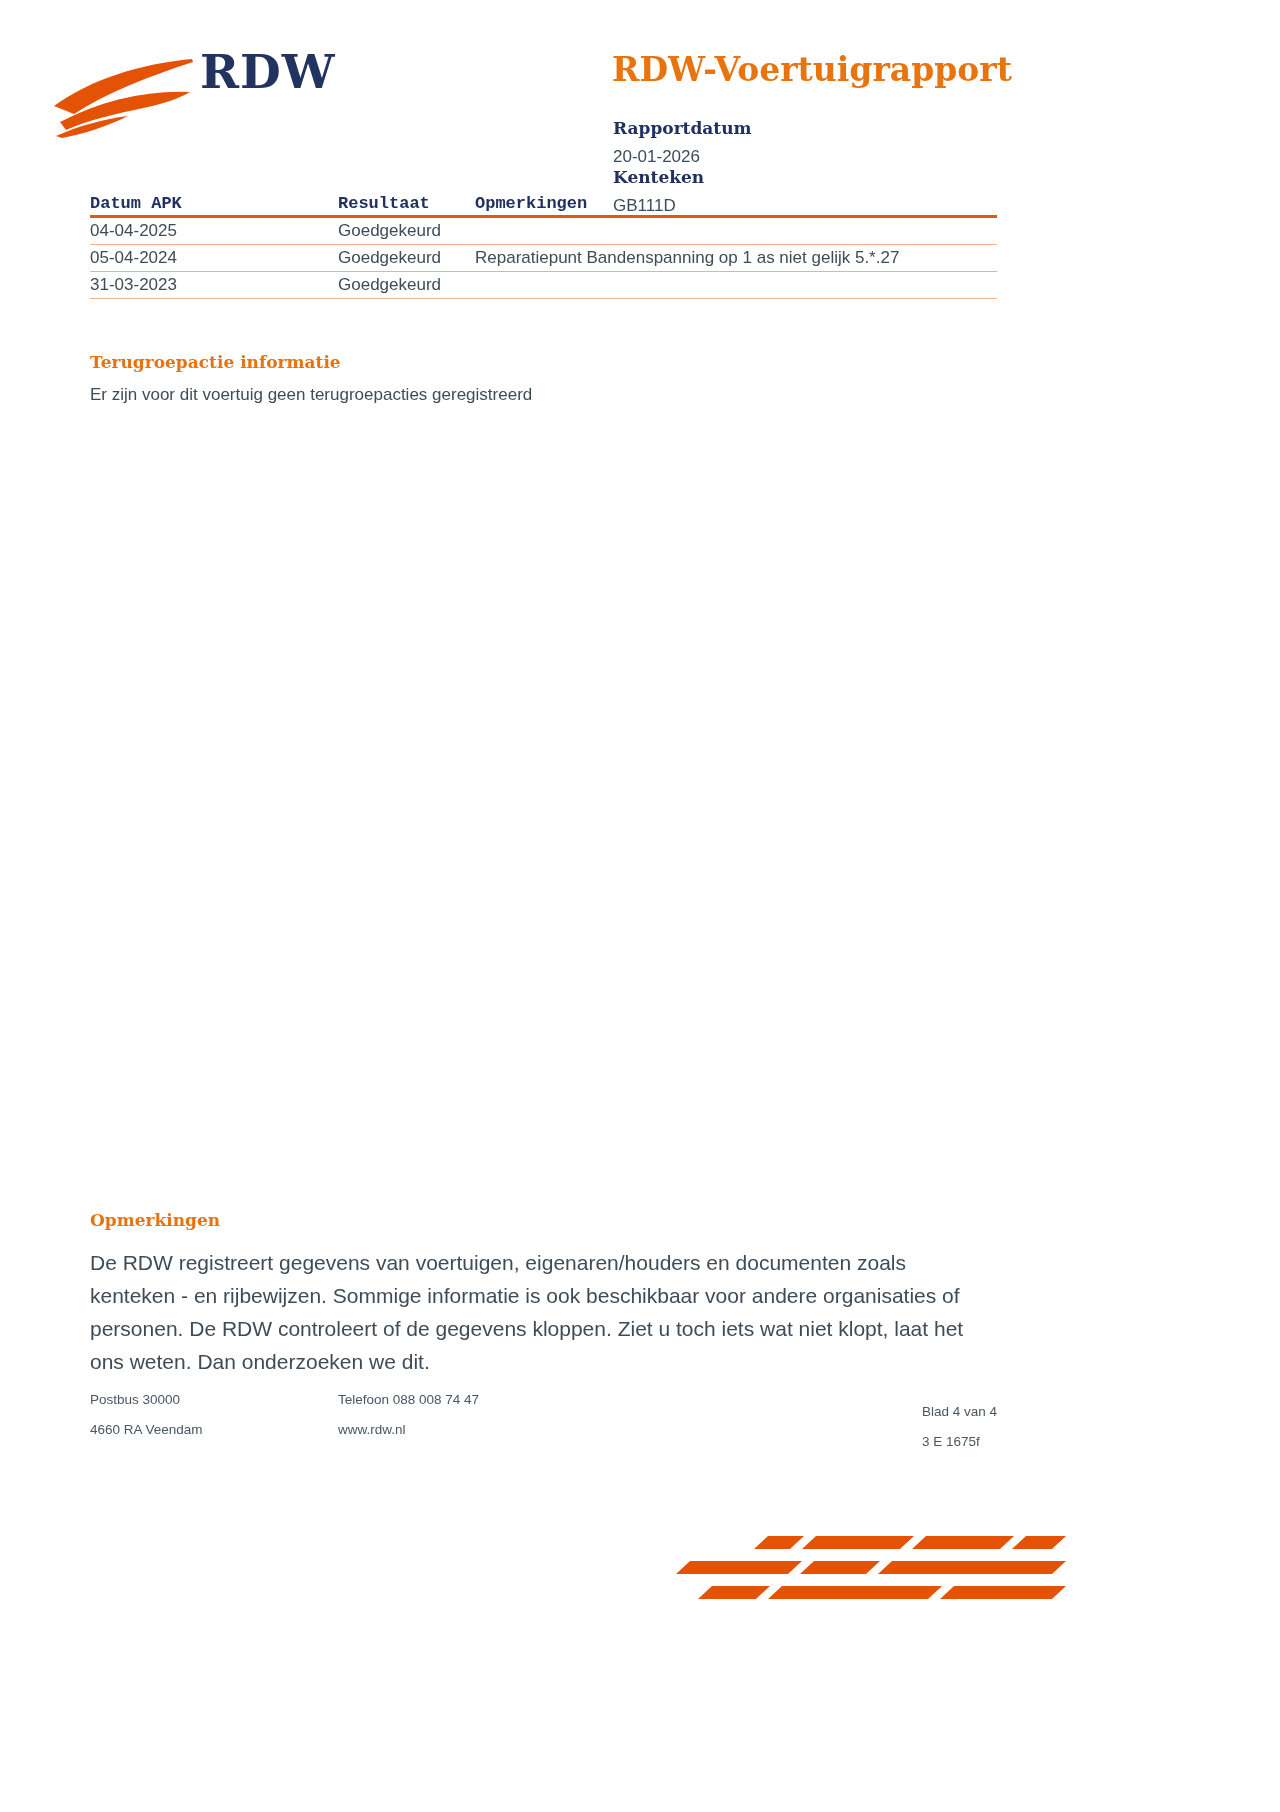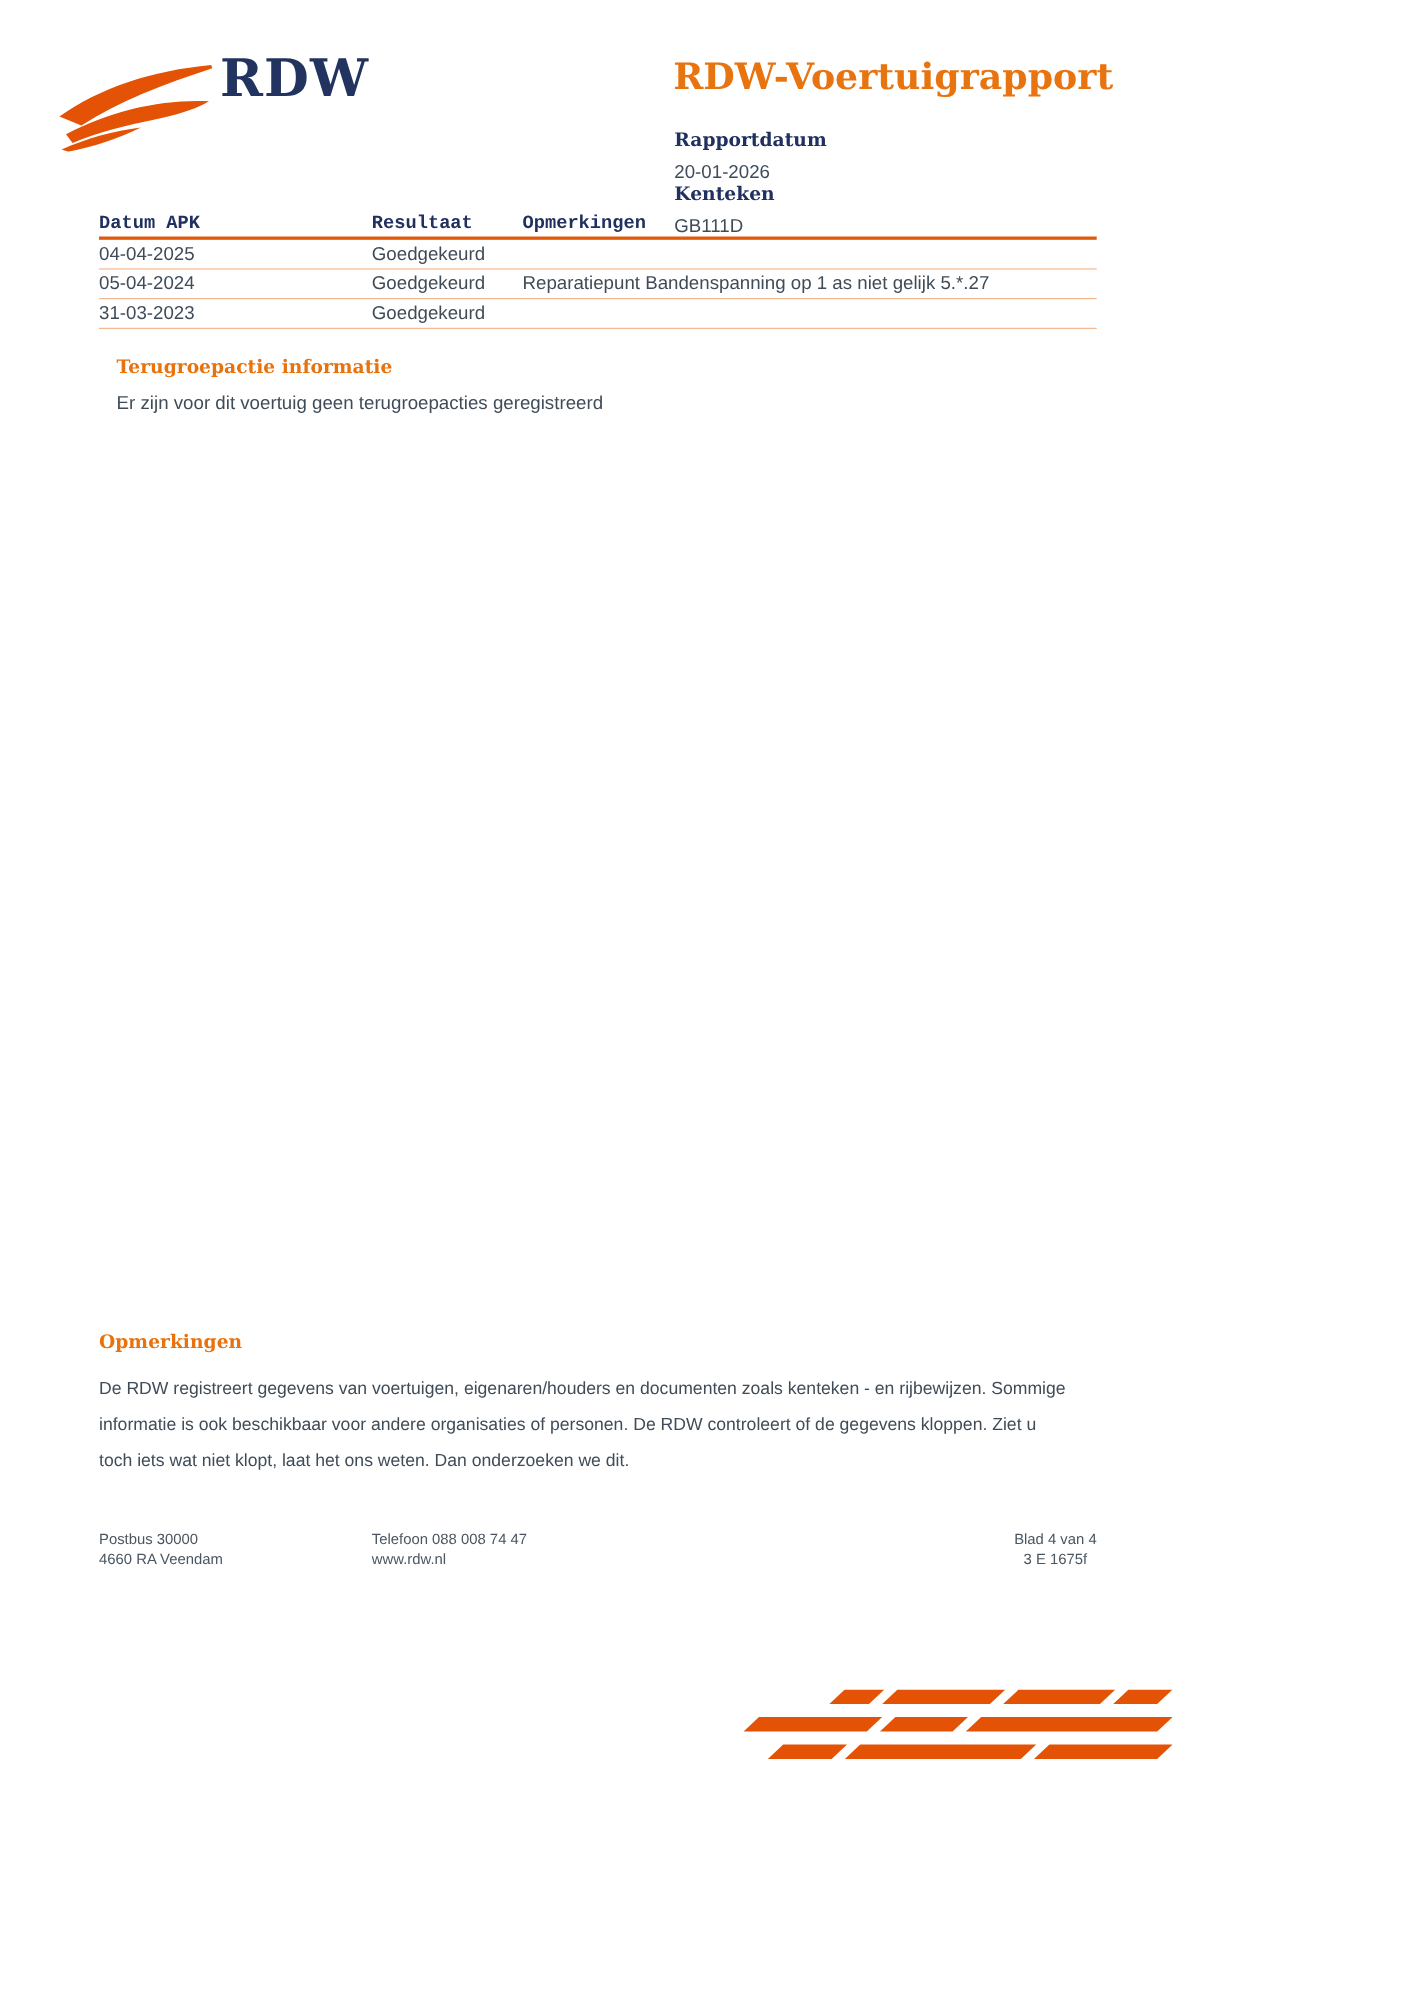--- a/index.html
+++ b/index.html
@@ -49,37 +49,37 @@
     font-weight:bold; color:#20315f;
     border-bottom:3px solid #e05a0a;
     min-height:26px;
   }
 
   
   .section-title {
     font-family:"DejaVu Serif","Liberation Serif",serif;
     font-weight:bold; font-size:17px; color:#e8720c;
   }
-  .recall { position:absolute; left:90px; top:324px; width:880px;margin-left:16px; }
+  .recall { position:absolute; left:90px; top:352px; width:880px; }
   .recall p { margin-top:13px; font-size:17px; color:#3f4c58; }
 
   .proclaimer { position:absolute; left:90px; top:1210px; width:885px; }
   .proclaimer p {
-    margin-top:16px; font-size:16px; line-height:33px; color:#3f4c58;
+    margin-top:16px; font-size:21px; line-height:33px; color:#3f4c58;
   }
 
   
   .footer {
     position:absolute; left:90px; top:1392px; width:907px;
     display:grid;
     grid-template-columns:248px 1fr auto;
     row-gap:3px;
     font-size:13.5px; color:#4a5661;
   }
-  .footer .right { text-align:center; }
+  .footer .right { text-align:left;margin-top:12px; }
 
   .speed-lines { position:absolute; left:676px; top:1536px; }
 </style>
 </head>
 <body>
 
 <div class="page">
 
   <svg class="logo-icon" width="142" height="80" viewBox="0 0 142 80" aria-hidden="true">
     <path fill="#e35205" d="M2 48 C38 22 86 6 140 1 L141 4 C98 18 56 34 22 56 Z"></path>

